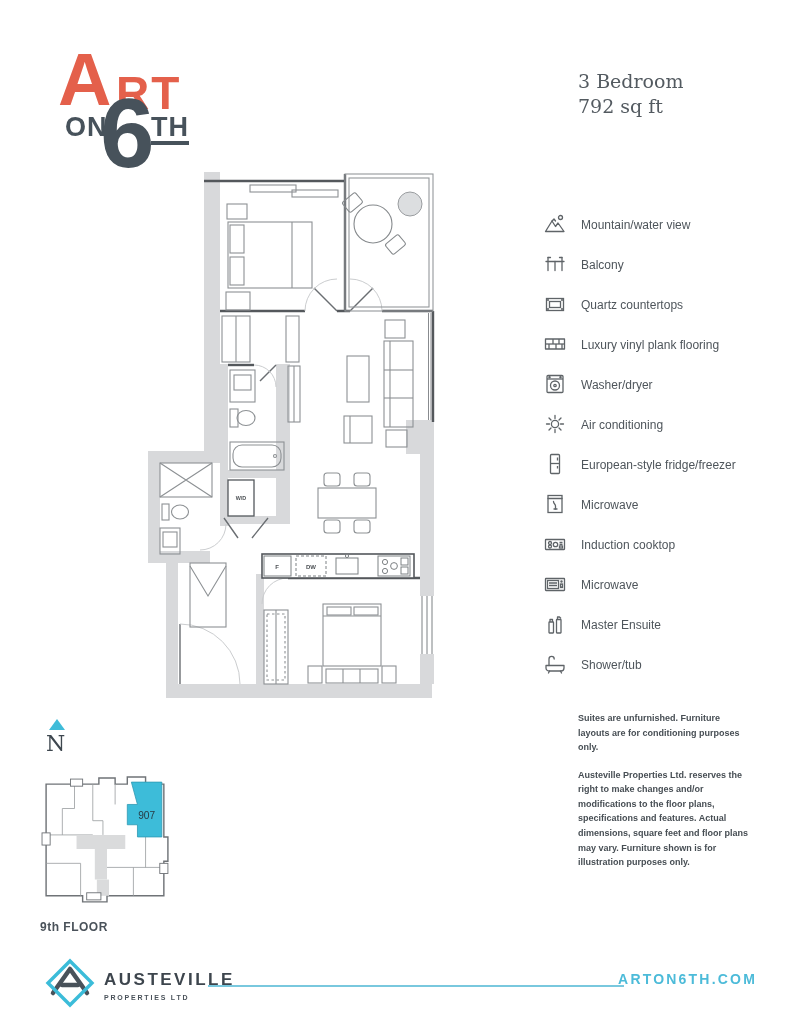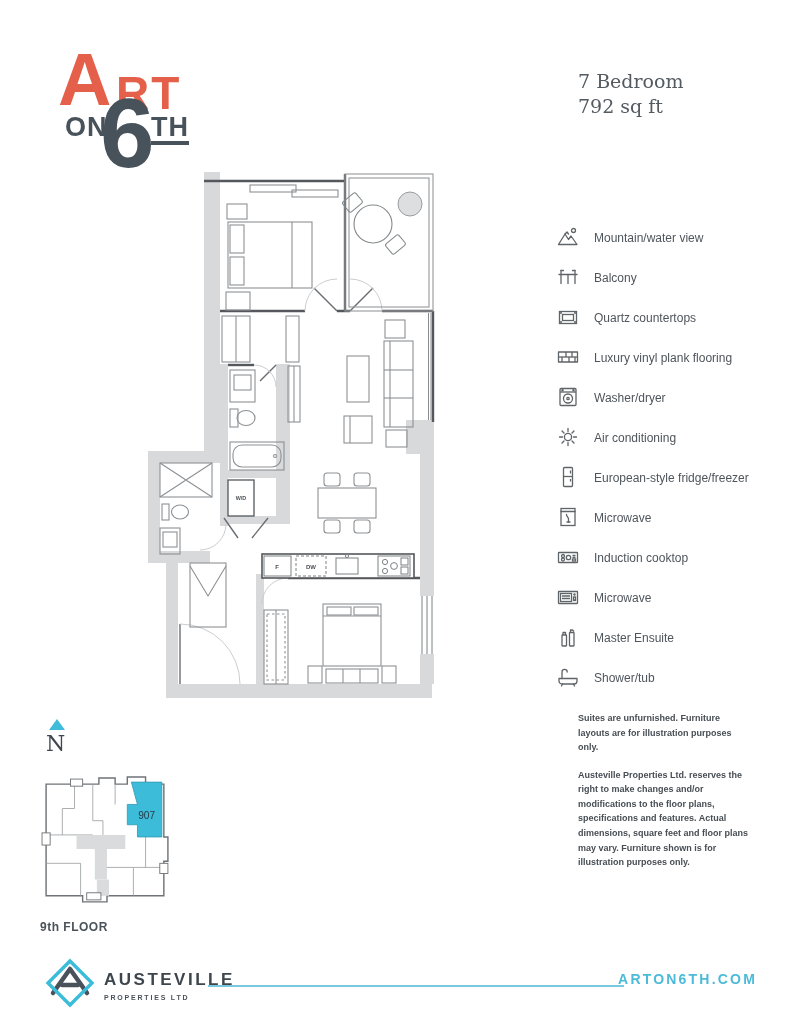--- a/index.html
+++ b/index.html
@@ -18,21 +18,21 @@
 
   
   .suite-header{position:absolute;left:578px;top:64px;}
   .suite-title{margin:0;font-size:25px;font-weight:bold;letter-spacing:2px;color:#4a545d;}
   .suite-number{color:#e4604b;}
   .suite-sub{margin:6px 0 0 0;font-family:"DejaVu Serif",serif;font-size:19px;color:#535a60;}
   .suite-area{margin:3px 0 0 0;font-family:"DejaVu Serif",serif;font-size:19px;color:#535a60;}
 
   
   .features{position:absolute;left:543px;top:213px;width:235px;}
-  .features ul{list-style:none;margin:13px;padding:0;}
+  .features ul{list-style:none;margin:0;padding:0;}
   .features li{display:flex;align-items:flex-start;margin-bottom:18px;min-height:22px;}
   .feat-icon{flex:0 0 26px;height:22px;margin-right:12px;display:inline-block;}
   .feat-icon svg{display:block;}
   .feat-label{font-size:12px;color:#4e555b;line-height:1.35;max-width:182px;padding-top:4px;}
 
   
   .disclaimer{position:absolute;left:578px;top:711px;width:174px;}
   .disclaimer p{margin:0 0 13px 0;font-size:9px;font-weight:bold;line-height:1.62;color:#474e54;}
 
   
@@ -64,21 +64,21 @@
 
   <div class="brand">
     <span class="logo-a">A</span>
     <span class="logo-rt">RT</span>
     <span class="logo-on">ON</span>
     <span class="logo-6">6</span>
     <span class="logo-th">TH</span>
   </div>
 
   <section class="suite-header">
-    <p class="suite-sub">7 Bedroom</p>
+    <p class="suite-sub">3 Bedroom</p>
     <p class="suite-area">792 sq ft</p>
   </section>
 
   <figure class="floorplan">
     <svg width="300" height="540" viewBox="0 0 300 540">
 
       <g fill="#d8d9db">
         <rect x="64" y="6" width="16" height="291"></rect>
         <rect x="8" y="285" width="58" height="12"></rect>
         <rect x="8" y="285" width="12" height="112"></rect>
@@ -380,21 +380,21 @@
               <path d="M5.5,18 l-1,2 M16.5,18 l1,2"></path>
               <path d="M5,12.5 V6 a2.6,2.6 0 0 1 5.2,0"></path>
             </svg>
         </span>
         <span class="feat-label">Shower/tub</span>
       </li>
     </ul>
   </aside>
 
   <div class="disclaimer">
-    <p>Suites are unfurnished. Furniture layouts are for illustration purposes only.</p>
+    <p>Suites are unfurnished. Furniture layouts are for conditioning purposes only.</p>
     <p>Austeville Properties Ltd. reserves the right to make changes and/or modifications to the floor plans, specifications and features. Actual dimensions, square feet and floor plans may vary. Furniture shown is for illustration purposes only.</p>
   </div>
 
   <div class="north">
     <div class="north-tri"></div>
     <div class="north-n">N</div>
   </div>
 
   <figure class="keyplan">
     <svg width="134" height="134" viewBox="0 0 132 132">

